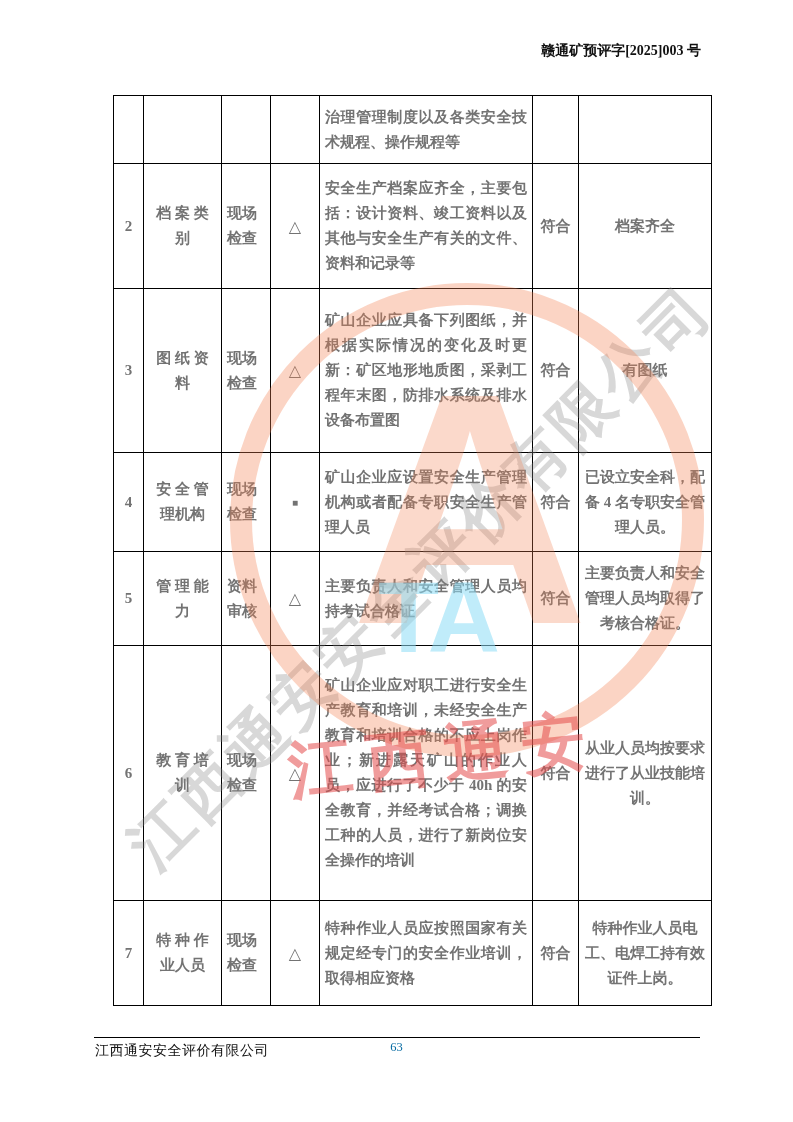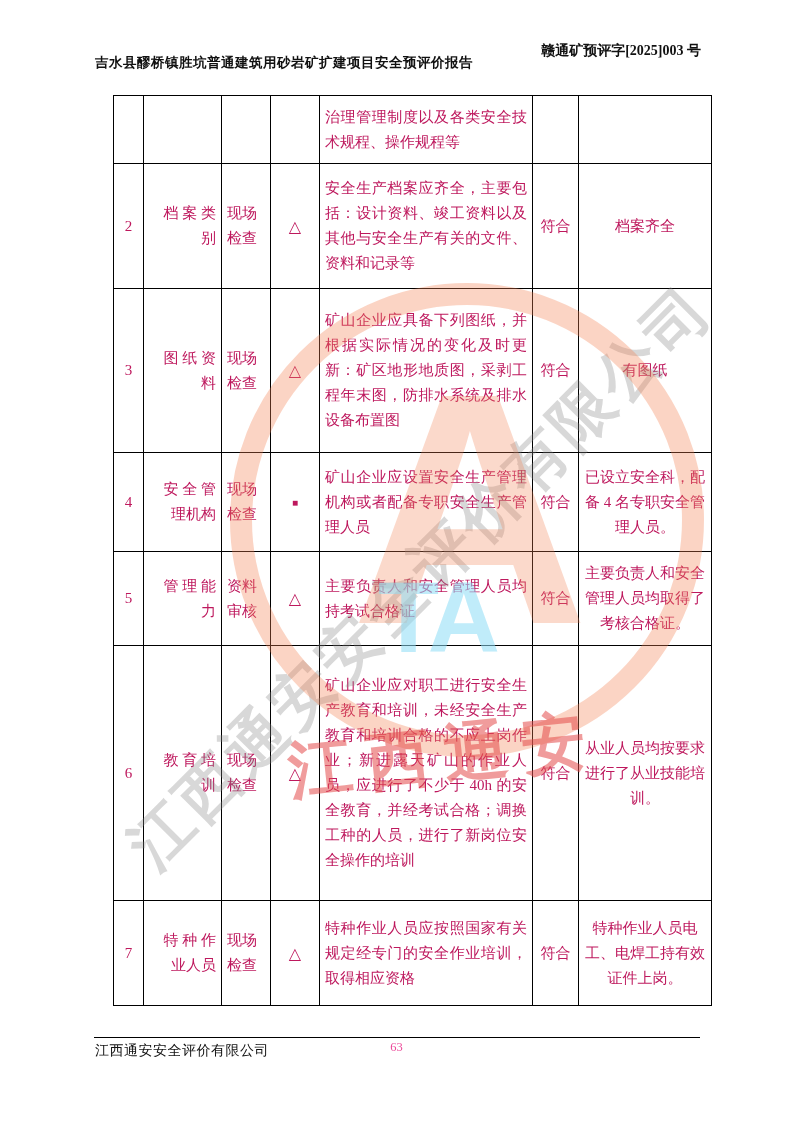--- a/index.html
+++ b/index.html
@@ -19,32 +19,32 @@
   }
   .hdr-right {
     position: absolute; right: 92px; top: 42px;
     font-size: 14px; font-weight: bold; color: #111;
   }
   
   table.checklist {
     position: absolute; left: 113px; top: 95px;
     width: 598px;
     border-collapse: collapse; table-layout: fixed;
-    font-size: 15px; color: #be185d;
+    font-size: 15px; color: #737373; font-weight: bold;
   }
   table.checklist td {
     border: 1px solid #000;
     vertical-align: middle;
     line-height: 25px;
     white-space: pre-line;
     overflow: hidden;
     padding: 2px 5px;
   }
   td.c-no     { text-align: center; padding: 2px 1px; }
-  td.c-cat    { text-align: right; padding-left: 8px; margin-left: 25px; }
+  td.c-cat    { text-align: center; padding-left: 8px; margin-left: 25px; }
   td.c-method { padding: 2px 2px; }
   td.c-sym    { text-align: center; font-size: 16px; }
   td.c-sym.sq { font-size: 10px; }
   td.c-content{ text-align: justify; padding: 2px 7px; }
   td.c-result { text-align: center; padding: 2px 2px; }
   td.c-remark { text-align: center; padding: 2px 6px; }
   tr.r0 { height: 68px; }
   tr.r1 { height: 125px; }
   tr.r2 { height: 164px; }
   tr.r3 { height: 99px; }
@@ -55,21 +55,21 @@
   .footer-rule {
     position: absolute; left: 94px; top: 1037px;
     width: 606px; border-top: 1.5px solid #000;
   }
   .ftr-company {
     position: absolute; left: 95px; top: 1042px;
     font-size: 14px; color: #111; letter-spacing: 0.5px;
   }
   .ftr-page {
     position: absolute; left: 0; top: 1040px; width: 793px;
-    text-align: center; font-size: 12.5px; color: #ec4899;
+    text-align: center; font-size: 12.5px; color: #0369a1;
   }
   
   .wm { position: absolute; pointer-events: none; }
   .wm-diagonal {
     left: 0px; top: 535px; width: 840px;
     text-align: center;
     font-size: 62px; font-weight: bold; letter-spacing: 4px;
     color: rgba(135,135,135,0.32);
     white-space: nowrap;
     transform: rotate(-45deg);
@@ -103,21 +103,20 @@
     white-space: nowrap;
     transform: rotate(-6deg);
     z-index: 7;
   }
 </style>
 </head>
 <body>
 
 <div class="page">
 
-  <div class="hdr-left">吉水县醪桥镇胜坑普通建筑用砂岩矿扩建项目安全预评价报告</div>
   <div class="hdr-right">赣通矿预评字[2025]003 号</div>
 
   <table class="checklist">
     <colgroup>
       <col style="width:30px">
         <col style="width:78px">
         <col style="width:49px">
       <col style="width:49px">
         <col style="width:213px">
         <col style="width:46px">

